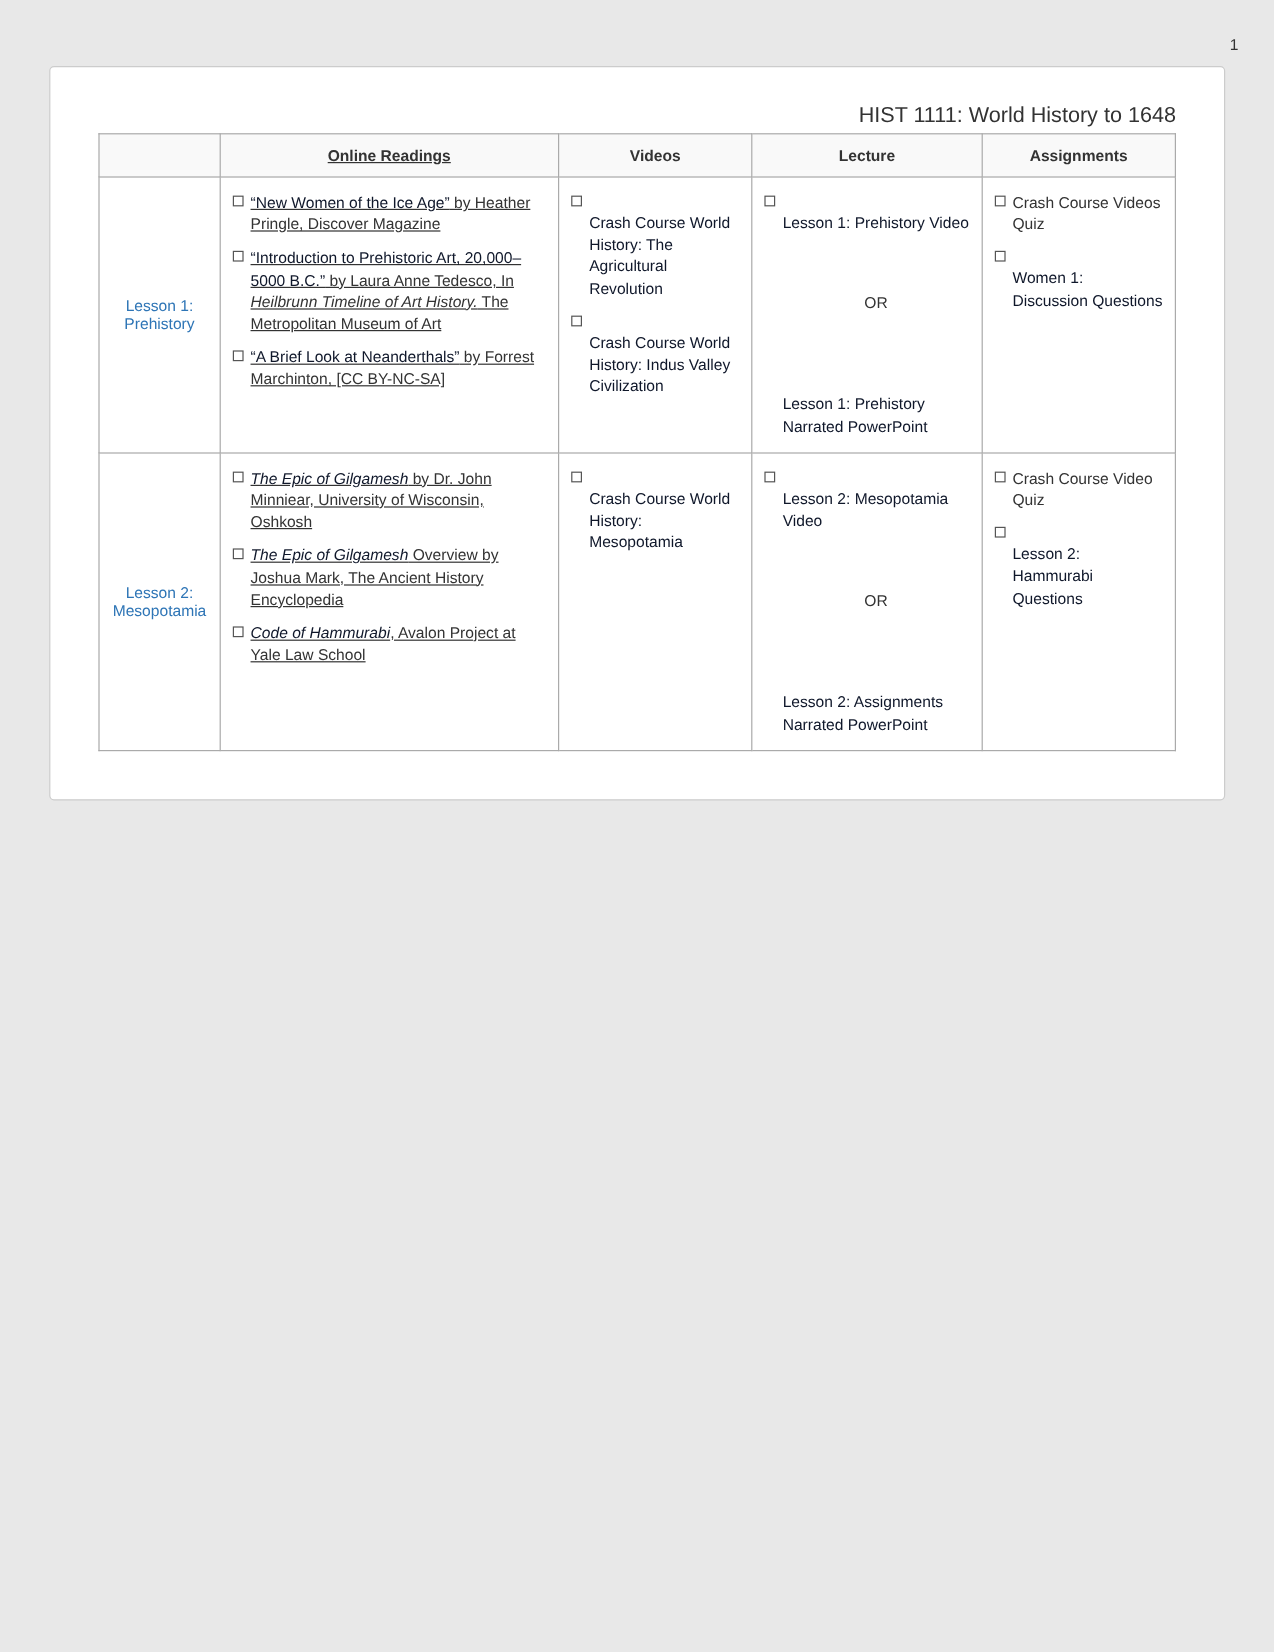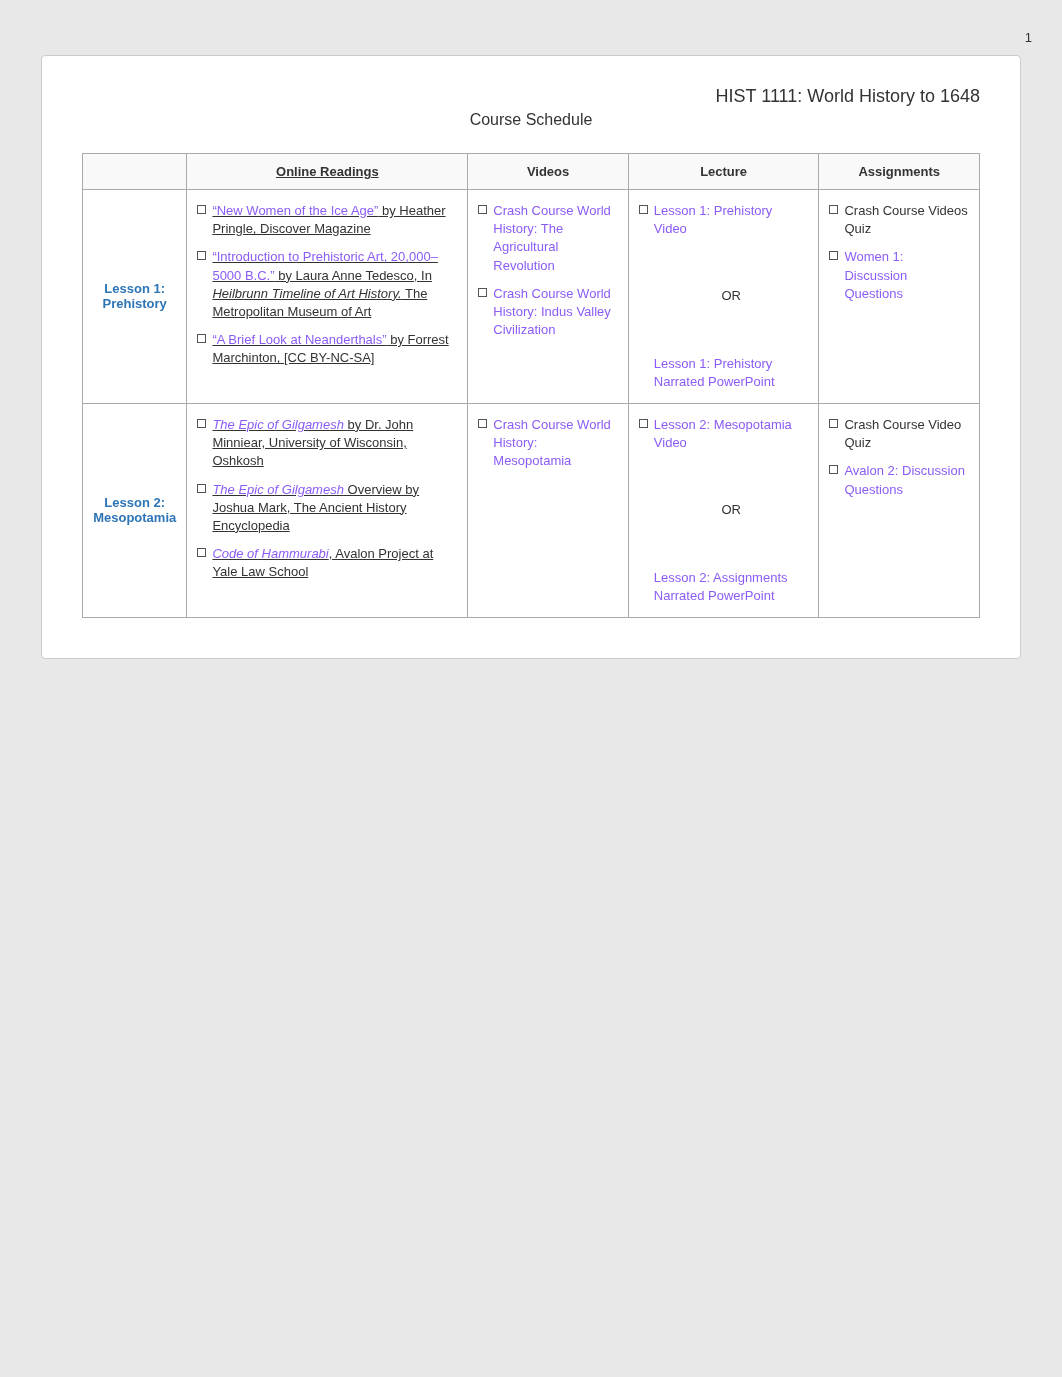--- a/index.html
+++ b/index.html
@@ -54,21 +54,21 @@
       text-align: center;
       vertical-align: middle;
     }
     td {
       border: 1px solid #aaa;
       padding: 12px 10px;
       vertical-align: top;
     }
     .lesson-label {
       color: #2e75b6;
-      font-weight: bold;
+      font-weight: normal;
       font-size: 13px;
       text-align: center;
       vertical-align: middle;
     }
     .col-lesson { width: 100px; }
     .col-readings { width: 280px; text-decoration: underline; }
     .col-videos { width: 160px; }
     .col-lecture { width: 190px; }
     .col-assignments { width: 160px; }
 
@@ -91,21 +91,21 @@
       margin-bottom: 0;
     }
     .bullet {
       display: inline-block;
       width: 9px;
       height: 9px;
       border: 1.5px solid #555;
       flex-shrink: 0;
       margin-top: 3px;
     }
-    .link-blue { color: #8b5cf6; text-decoration: none; }
+    .link-blue { color: #0f172a; text-decoration: none; margin-top: 17px; }
     .italic { font-style: italic; }
     .or-text {
       text-align: center;
       font-weight: normal;
       color: #333;
       margin: 2px 0;
     }
     .lecture-item-inner { display: flex; flex-direction: column; gap: 47px; }
     .footer {
       text-align: right;
@@ -118,21 +118,20 @@
       background: #f9f9f9;
     }
   </style>
 </head>
 <body>
 
 <div class="page-number">1</div>
 
 <div class="page-container">
   <h1 class="page-title">HIST 1111: World History to 1648</h1>
-  <h2 class="page-subtitle">Course Schedule</h2>
 
   <table>
     <thead>
       <tr>
         <th class="col-lesson header-row-empty"></th>
         <th class="col-readings">Online Readings</th>
         <th class="col-videos">Videos</th>
         <th class="col-lecture">Lecture</th>
         <th class="col-assignments">Assignments</th>
       </tr>
@@ -246,21 +245,21 @@
           </ul>
         </td>
         <td class="col-assignments">
           <ul class="assign-list">
             <li>
               <span class="bullet"></span>
               <span>Crash Course Video Quiz</span>
             </li>
             <li>
               <span class="bullet"></span>
-              <a class="link-blue" href="#">Avalon 2: Discussion Questions</a>
+              <a class="link-blue" href="#">Lesson 2: Hammurabi Questions</a>
             </li>
           </ul>
         </td>
       </tr>
     </tbody>
   </table>
 
 </div>
 
 </body></html>

